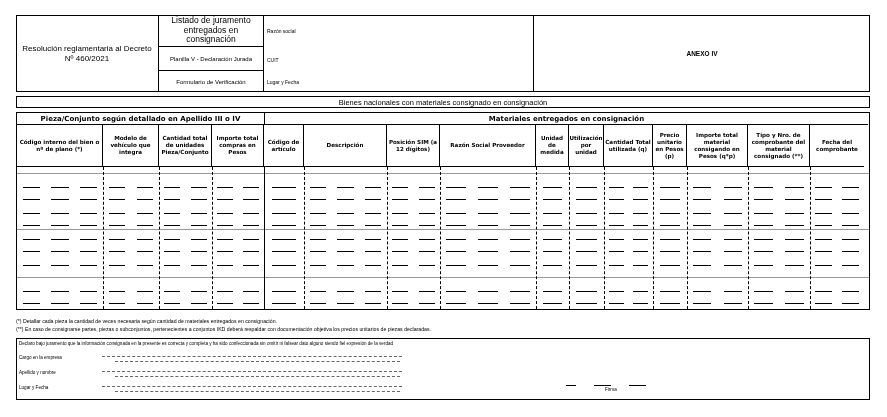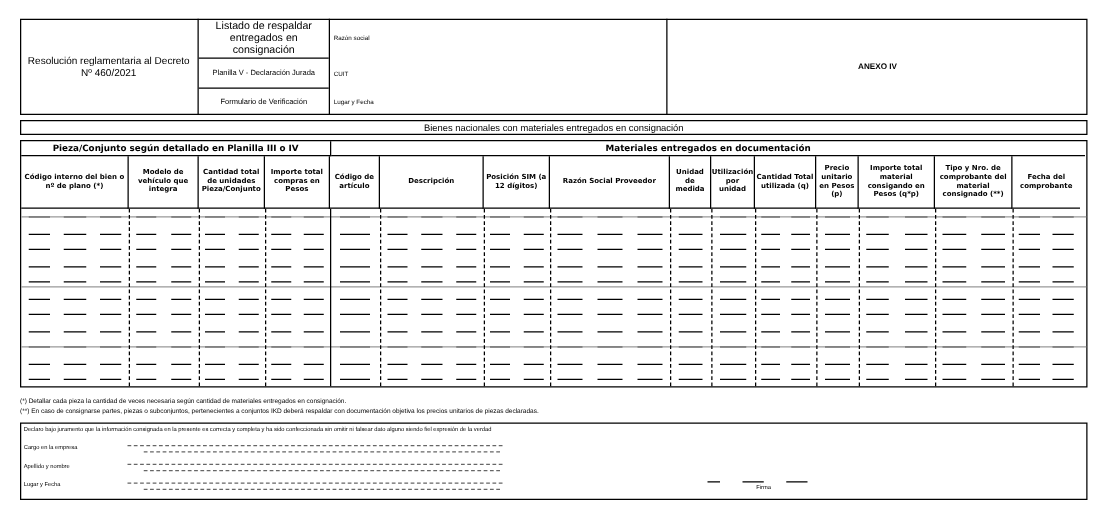--- a/index.html
+++ b/index.html
@@ -46,36 +46,36 @@
     .decl .line2 { position: absolute; left: 98px; width: 285px; border-top: 1.5px dashed #666; }
     .sig-dash { position: absolute; border-top: 1px solid #000; }
     .firma { position: absolute; font-size: 4.6px; }
   </style>
 </head>
 <body>
 
 <div class="abs hdr"></div>
 <div class="abs hdr-left">Resolución reglamentaria al Decreto Nº 460/2021</div>
 <div class="abs hdr-mid">
-  <div class="cell c1">Listado de respaldar entregados en consignación</div>
+  <div class="cell c1">Listado de juramento entregados en consignación</div>
   <div class="cell c2">Planilla V - Declaración Jurada</div>
   <div class="cell c3">Formulario de Verificación</div>
 </div>
 <div class="abs hdr-fields">
   <div class="f" style="top:13px;">Razón social</div>
   <div class="f" style="top:42px;">CUIT</div>
   <div class="f" style="top:64px;">Lugar y Fecha</div>
 </div>
 <div class="abs hdr-anexo">ANEXO IV</div>
 
-<div class="abs band">Bienes nacionales con materiales entregados en consignación</div>
+<div class="abs band">Bienes nacionales con materiales consignado en consignación</div>
 
 <div class="abs tbl" id="tbl">
-  <div class="grp" style="left:0;width:248px;border-right:1.5px solid #000;">Pieza/Conjunto según detallado en Planilla III o IV</div>
-  <div class="grp" style="left:248px;width:603px;">Materiales entregados en documentación</div>
+  <div class="grp" style="left:0;width:248px;border-right:1.5px solid #000;">Pieza/Conjunto según detallado en Apellido III o IV</div>
+  <div class="grp" style="left:248px;width:603px;">Materiales entregados en consignación</div>
   <div id="colheads">
       <div class="col-h" style="left: 0px; width: 86px;">Código interno del bien o nº de plano (*)</div>
       <div class="col-h" style="left: 86px; width: 56px;">Modelo de vehículo que integra</div>
       <div class="col-h" style="left: 142px; width: 53px;">Cantidad total de unidades Pieza/Conjunto</div>
       <div class="col-h" style="left: 195px; width: 52px; border-right: 1.5px solid rgb(0, 0, 0);">Importe total compras en Pesos</div>
       <div class="col-h" style="left: 247px; width: 40px;">Código de artículo</div>
       <div class="col-h" style="left: 287px; width: 83px;">Descripción</div>
       <div class="col-h" style="left: 370px; width: 53px;">Posición SIM (a 12 dígitos)</div>
       <div class="col-h" style="left: 423px; width: 96px;">Razón Social Proveedor</div>
       <div class="col-h" style="left: 519px; width: 33px;">Unidad de medida</div>

